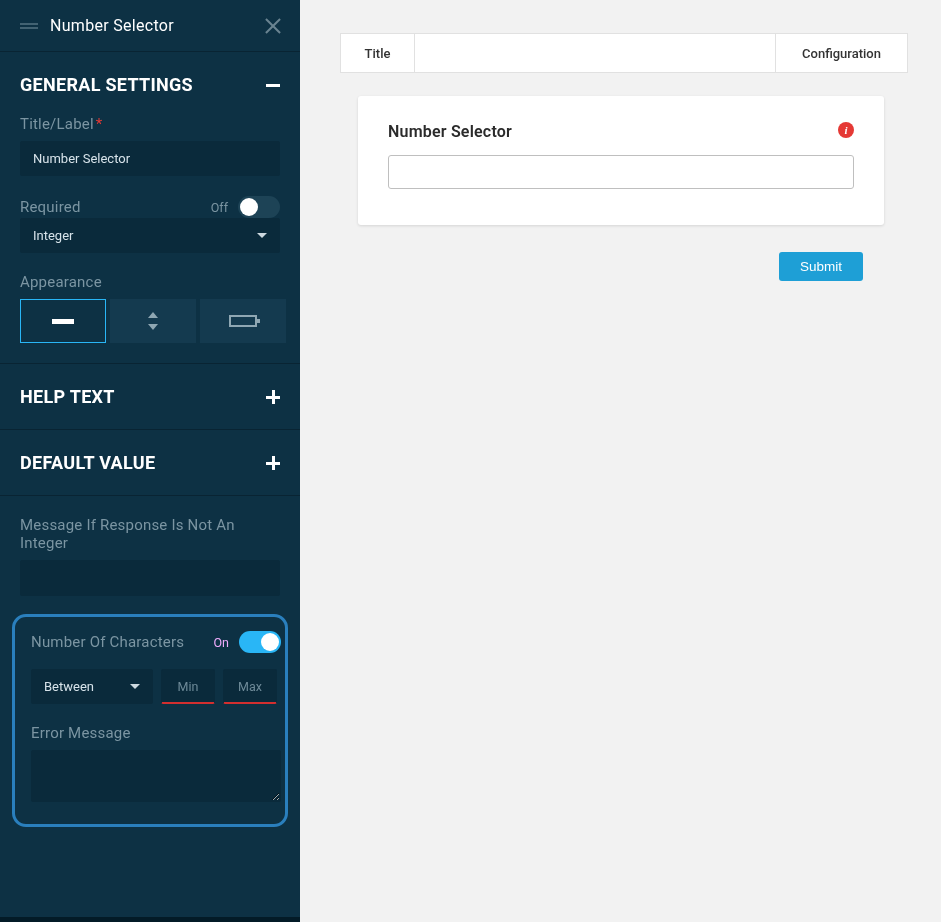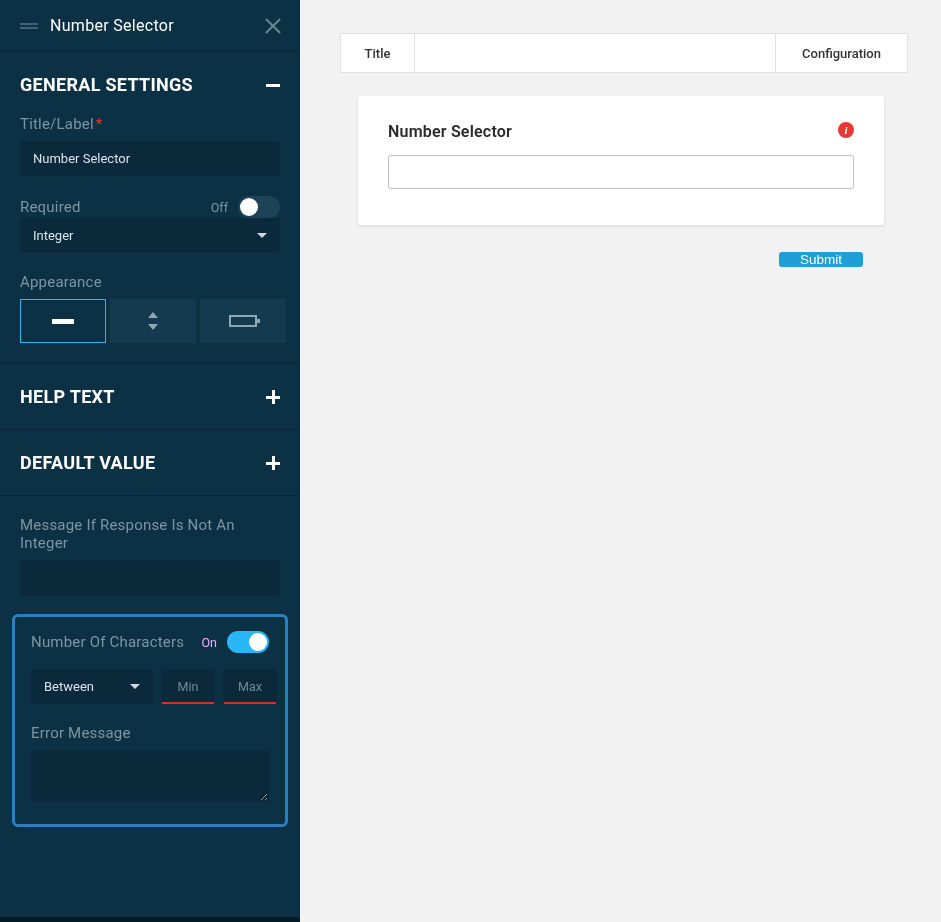--- a/index.html
+++ b/index.html
@@ -128,22 +128,22 @@
   .ic-bar{width:22px;height:5px;background:#fff;}
   .ic-stepper{position:relative;width:10px;height:22px}
   .ic-stepper::before{content:"";position:absolute;left:0;top:2px;border-left:5px solid transparent;border-right:5px solid transparent;border-bottom:6px solid #8fa7b3;}
   .ic-stepper::after{content:"";position:absolute;left:0;bottom:2px;border-left:5px solid transparent;border-right:5px solid transparent;border-top:6px solid #8fa7b3;}
   .ic-slider{width:28px;height:12px;border:2px solid #8fa7b3;position:relative}
   .ic-slider::after{content:"";position:absolute;right:-5px;top:2px;width:4px;height:4px;background:#8fa7b3}
 
   
   .highlight-box{
     border:3px solid #2a7fbd;
-    border-radius:6px;
-    padding:14px 16px 18px 16px;
+    border-radius:14px;
+    padding:14px 4px 18px 16px;
     margin:18px -8px 0 -8px;
   }
   .num-pair{display:flex;gap:8px;margin-top:4px}
   .num-input{width:54px;padding:8px 6px;border-bottom:2px solid #d32f2f;background:#0a2a3b;text-align:left;}
   .num-input::placeholder{color:#6e8a98;font-size:12.5px;text-align:center}
   .mini-select{flex:0 0 122px}
 
   
   .canvas{
     flex:1; position:relative; background:#f2f2f2;
@@ -174,21 +174,21 @@
     font-family:Georgia,serif;font-style:italic;
   }
   .card-input{
     margin-top:14px;width:100%;height:34px;border:1px solid #bfbfbf;border-radius:3px;
     padding:0 10px;font-size:14px;outline:none;
   }
 
   .submit-btn{
     position:absolute;top:252px;right:78px;
     background:#1e9fd6;color:#fff;border:none;border-radius:3px;
-    padding:0 21px;font-size:13.5px;cursor:pointer;
+    padding:7px 21px;font-size:13.5px;cursor:pointer;
   }
 
   
   .sidebar::-webkit-scrollbar{width:6px}
   .sidebar::-webkit-scrollbar-thumb{background:#08202c;border-radius:3px}
 </style>
 </head>
 <body>
 
 <div class="sidebar">

